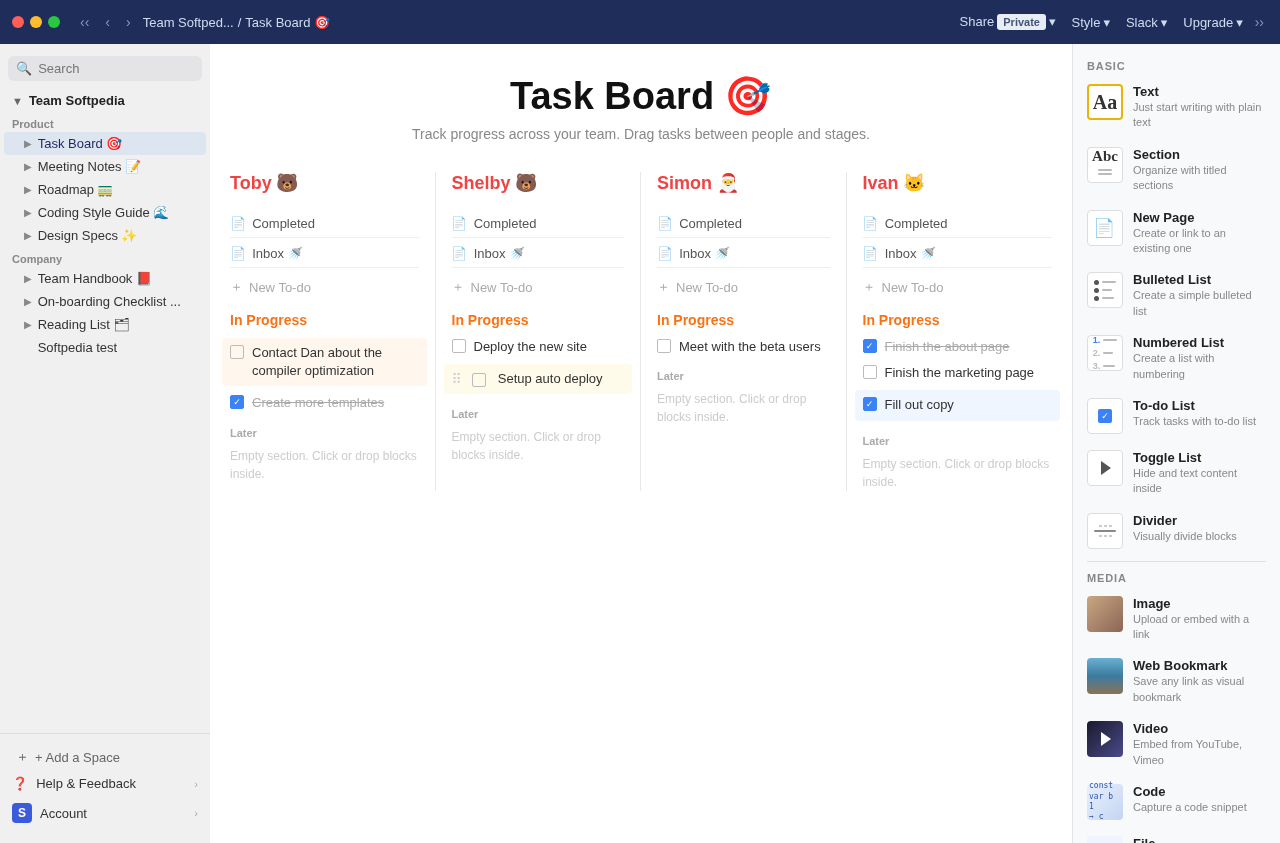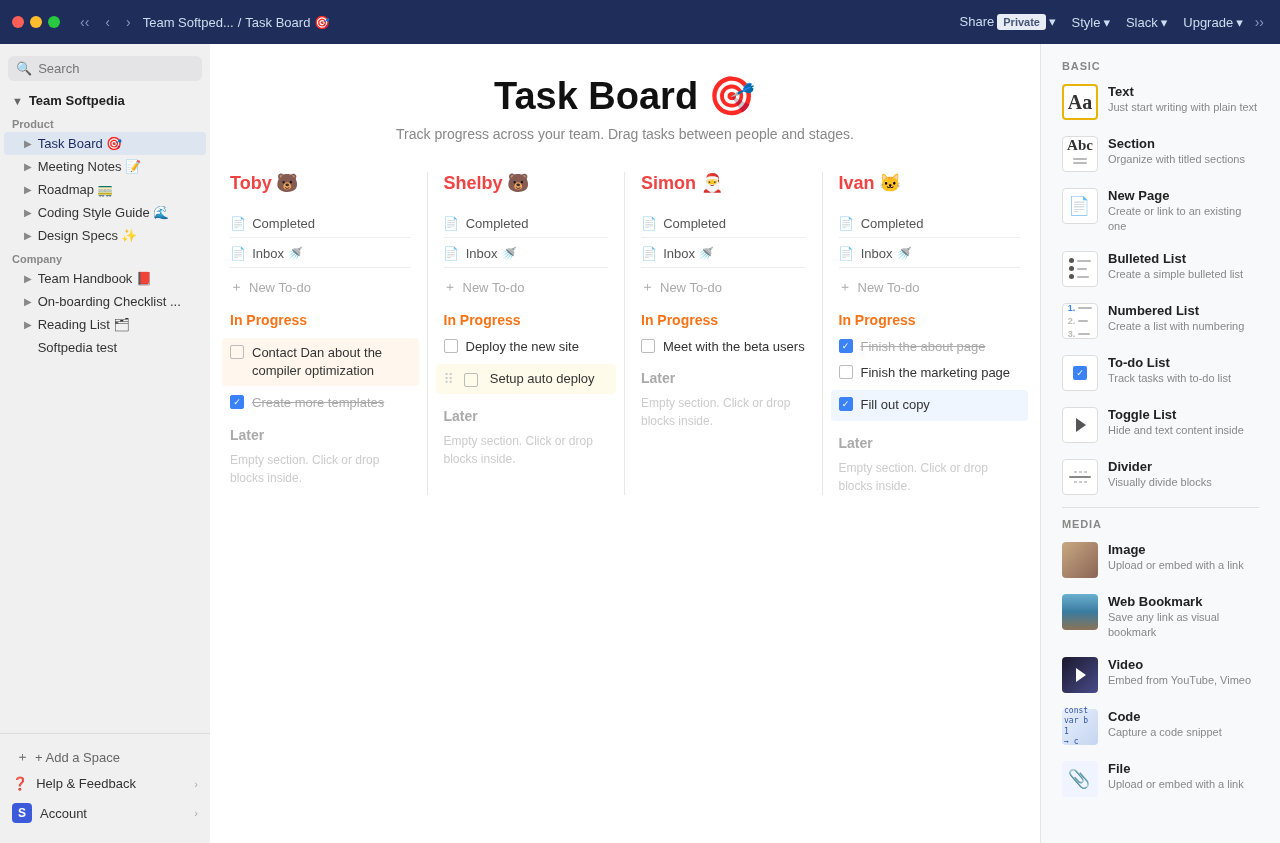--- a/index.html
+++ b/index.html
@@ -227,21 +227,21 @@
       margin-bottom: 14px;
       padding: 2px 0;
     }
     .in-progress-label {
       font-size: 14px;
       font-weight: 700;
       color: #f97316;
       margin-bottom: 10px;
     }
     .later-label {
-      font-size: 14px;
+      font-size: 11px;
       font-weight: 700;
       color: #aaa;
       margin-top: 14px;
       margin-bottom: 8px;
     }
     .empty-section {
       font-size: 12px;
       color: #ccc;
       line-height: 1.5;
     }
@@ -286,26 +286,26 @@
       background: #3b82f6;
       border-color: #3b82f6;
       color: white;
       font-size: 9px;
     }
     .task-text { line-height: 1.4; }
     .task-text.strikethrough { text-decoration: line-through; color: #aaa; }
     .drag-handle { color: #ccc; font-size: 14px; cursor: grab; margin-right: 2px; }
     
     .right-panel {
-      width: 240px;
+      width: 208px;
       background: #f8f9fa;
       border-left: 1px solid #e4e4e6;
       flex-shrink: 0;
       overflow-y: auto;
-      padding: 10px 7px;
+      padding: 10px 0;
     }
     .panel-section-label {
       font-size: 11px;
       font-weight: 700;
       color: #888;
       letter-spacing: 0.08em;
       padding: 6px 14px 4px;
     }
     .panel-item {
       display: flex;

